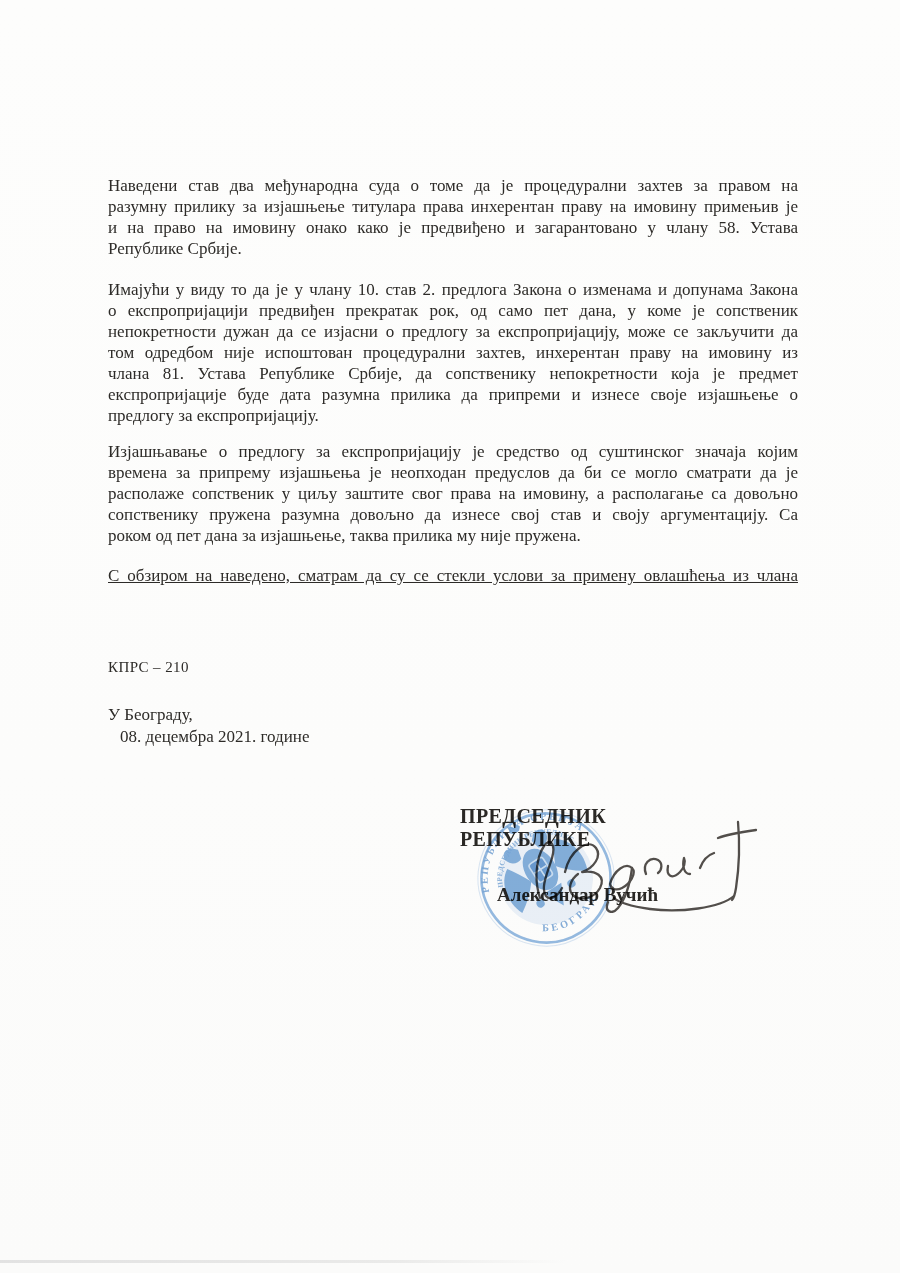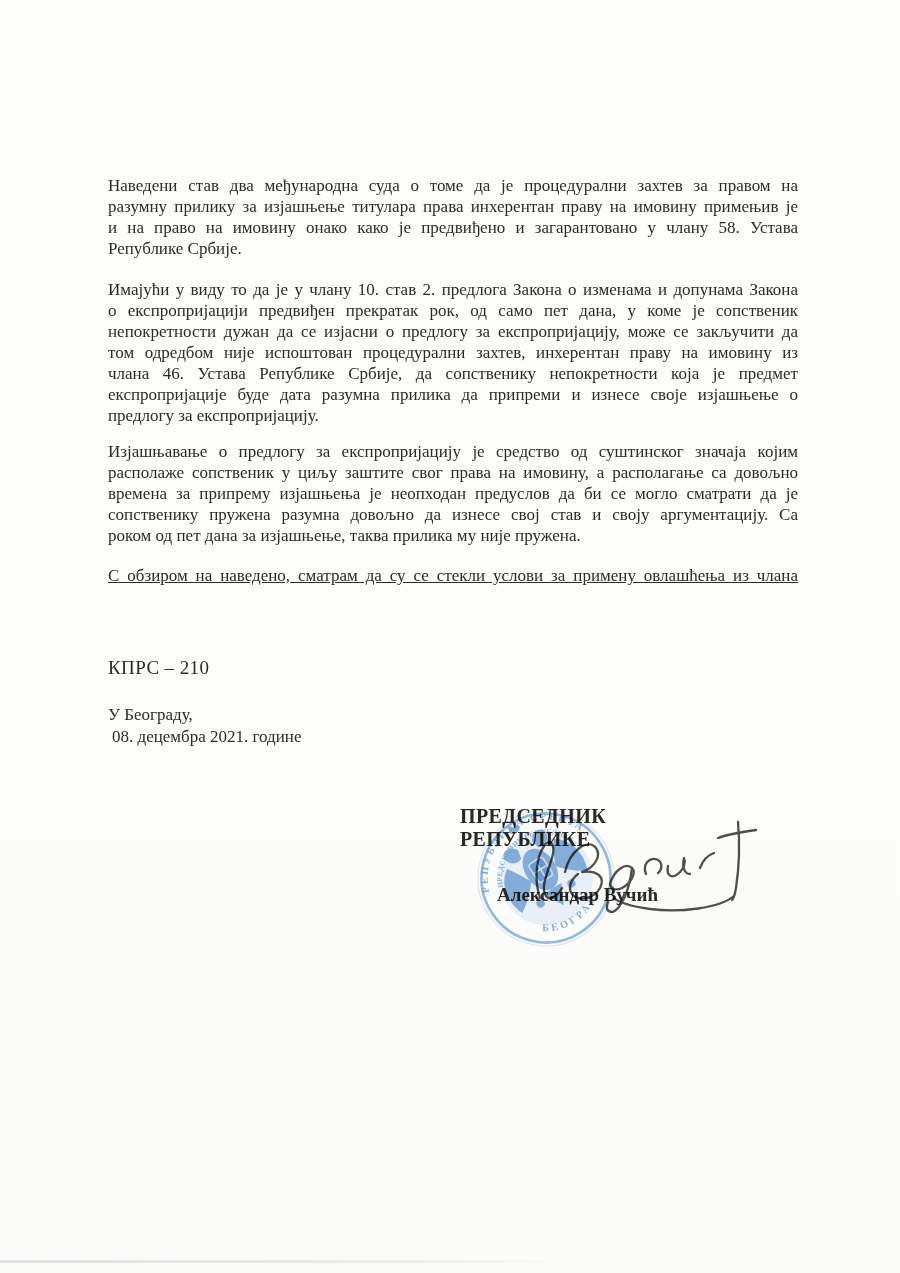--- a/index.html
+++ b/index.html
@@ -11,23 +11,23 @@
   .page{position:absolute;inset:0;background:linear-gradient(180deg,#fdfdfc 0%,#fcfcfb 60%,#fbfbfa 100%);}
   .text-col{
     position:absolute;left:108px;width:690px;top:0;
     color:#2d2b28;font-size:17px;line-height:21px;
     filter:blur(0.25px);
   }
   .para{position:absolute;left:0;width:690px;}
   .para .line{text-align:justify;text-align-last:justify;white-space:normal;}
   .para .line.last{text-align-last:left;}
   #p1{top:175px;} #p2{top:279px;} #p3{top:441px;} #p4{top:565px;text-decoration:underline;}
-  .ref-line{position:absolute;left:0;top:657px;letter-spacing:.4px;font-size:19px;}
+  .ref-line{position:absolute;left:0;top:657px;letter-spacing:.4px;font-size:15px;}
   .place-line{position:absolute;left:0;top:704px;}
-  .date-line{position:absolute;left:4px;top:726px;}
+  .date-line{position:absolute;left:12px;top:726px;}
   .sig-title{
     position:absolute;left:460px;top:805px;width:280px;
     font-weight:bold;font-size:20px;letter-spacing:.4px;color:#2a2825;
     filter:blur(0.25px);z-index:2;
   }
   .sig-name{
     position:absolute;left:497px;top:884px;width:220px;
     font-weight:bold;font-size:19px;color:#2a2825;
     filter:blur(0.3px);z-index:2;
   }
@@ -58,29 +58,29 @@
       <div class="line">разумну прилику за изјашњење титулара права инхерентан праву на имовину примењив је</div>
       <div class="line">и на право на имовину онако како је предвиђено и загарантовано у члану 58. Устава</div>
       <div class="line last">Републике Србије.</div>
     </div>
 
     <div class="para" id="p2">
       <div class="line">Имајући у виду то да је у члану 10. став 2. предлога Закона о изменама и допунама Закона</div>
       <div class="line">о експропријацији предвиђен прекратак рок, од само пет дана, у коме је сопственик</div>
       <div class="line">непокретности дужан да се изјасни о предлогу за експропријацију, може се закључити да</div>
       <div class="line">том одредбом није испоштован процедурални захтев, инхерентан праву на имовину из</div>
-      <div class="line">члана 46. Устава Републике Србије, да сопственику непокретности која је предмет</div>
+      <div class="line">члана 81. Устава Републике Србије, да сопственику непокретности која је предмет</div>
       <div class="line">експропријације буде дата разумна прилика да припреми и изнесе своје изјашњење о</div>
       <div class="line last">предлогу за експропријацију.</div>
     </div>
 
     <div class="para" id="p3">
       <div class="line">Изјашњавање о предлогу за експропријацију је средство од суштинског значаја којим</div>
+      <div class="line">времена за припрему изјашњења је неопходан предуслов да би се могло сматрати да је</div>
       <div class="line">располаже сопственик у циљу заштите свог права на имовину, а располагање са довољно</div>
-      <div class="line">времена за припрему изјашњења је неопходан предуслов да би се могло сматрати да је</div>
       <div class="line">сопственику пружена разумна довољно да изнесе свој став и своју аргументацију. Са</div>
       <div class="line last">роком од пет дана за изјашњење, таква прилика му није пружена.</div>
     </div>
 
     <div class="para" id="p4">
       <div class="line">С обзиром на наведено, сматрам да су се стекли услови за примену овлашћења из члана</div>
     </div>
 
     <div class="ref-line">КПРС – 210</div>
     <div class="place-line">У Београду,</div>

